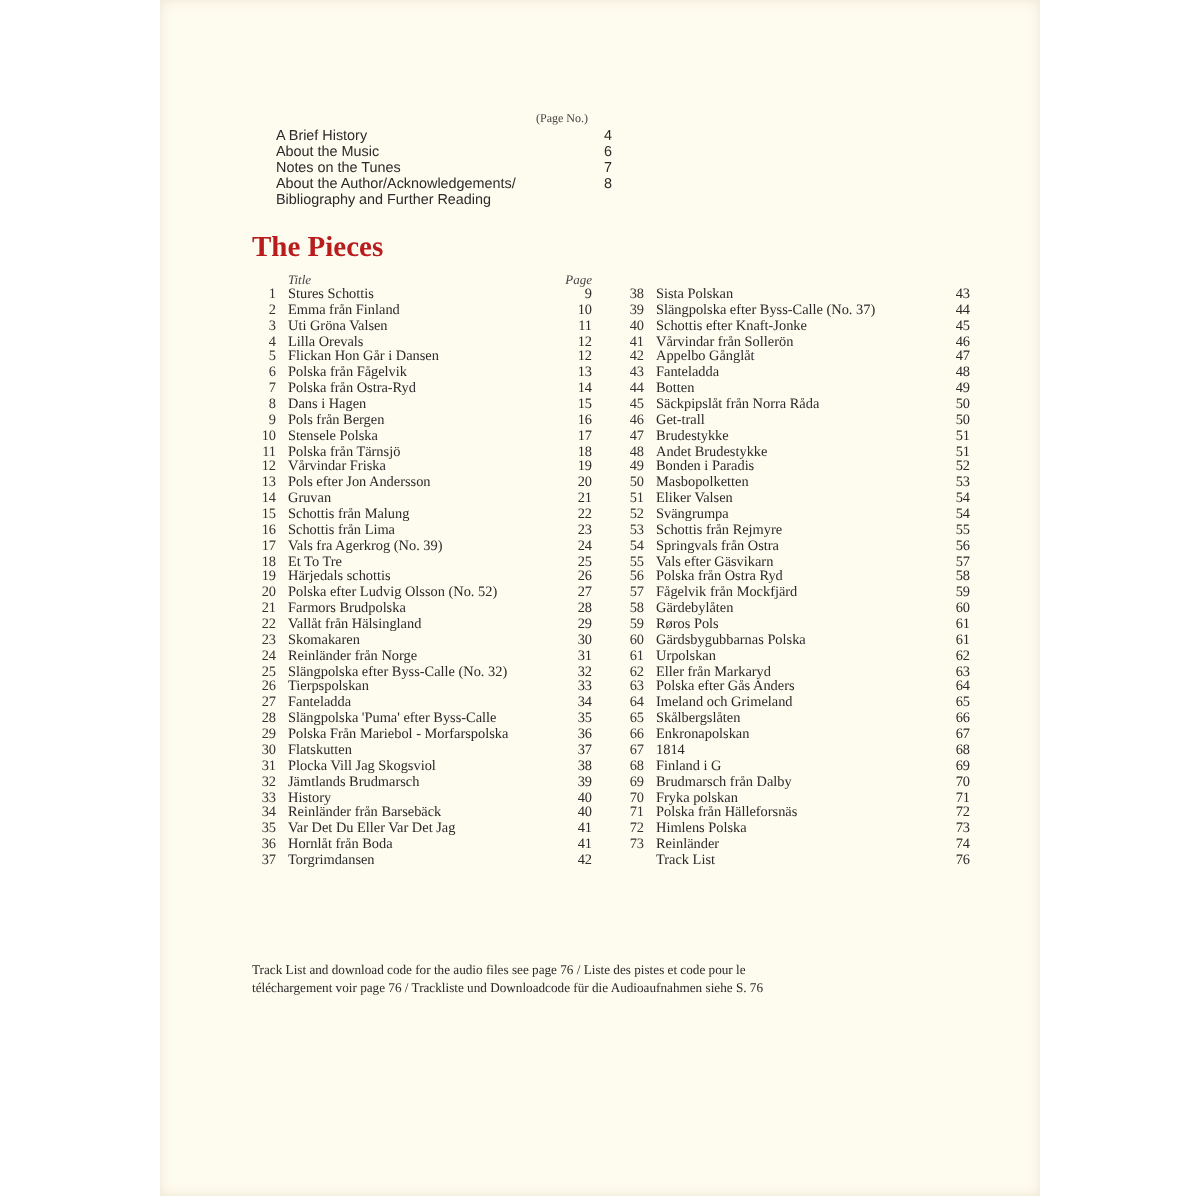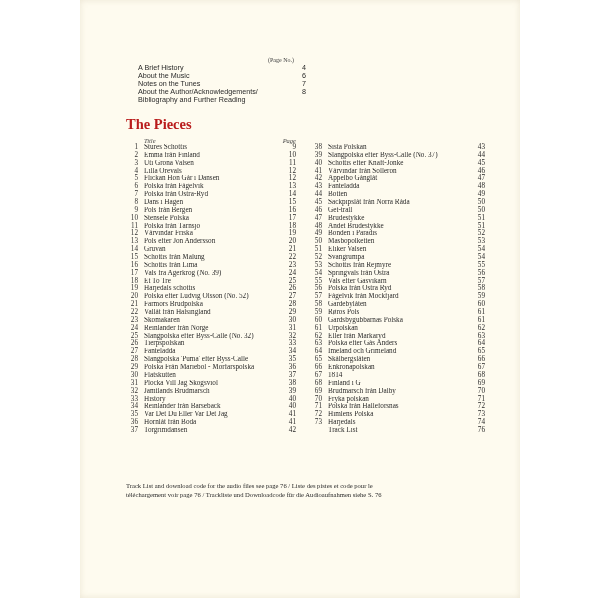--- a/index.html
+++ b/index.html
@@ -452,21 +452,21 @@
           <span class="name">Polska från Hälleforsnäs</span>
           <span class="pg">72</span>
         </div>
         <div class="row">
           <span class="num">72</span>
           <span class="name">Himlens Polska</span>
           <span class="pg">73</span>
         </div>
         <div class="row">
           <span class="num">73</span>
-          <span class="name">Härjedals</span>
+          <span class="name">Reinländer</span>
           <span class="pg">74</span>
         </div>
         <div class="row">
           <span class="num"></span>
           <span class="name">Track List</span>
           <span class="pg">76</span>
         </div>
       </div>
   </div>
 

